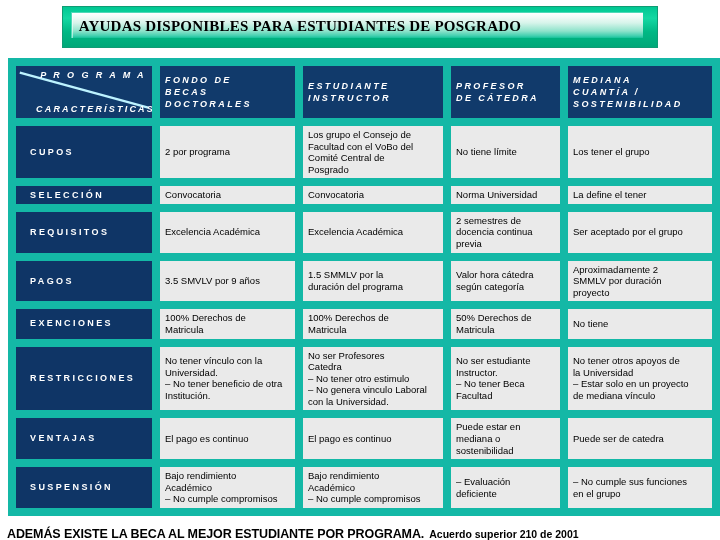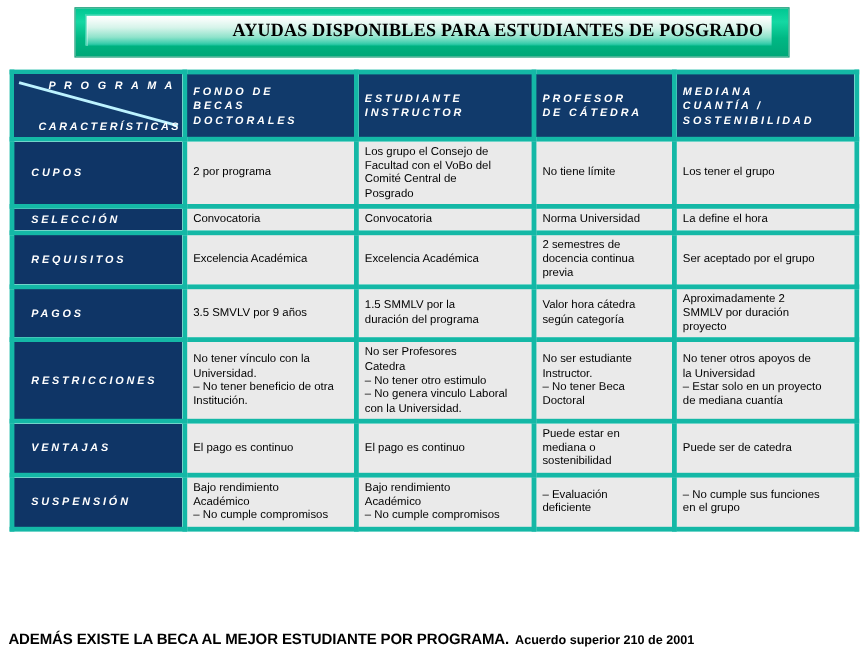--- a/index.html
+++ b/index.html
@@ -35,21 +35,21 @@
     right: 14px;
     bottom: 9px;
     background: linear-gradient(to bottom,
                 #ffffff 0%, #f2fbf8 16%, #d6f4ea 40%,
                 #8fe3cb 72%, #3fcfae 92%, #16c098 100%);
     border-top: 1px solid #4fd9b8;
     border-left: 1px solid #4fd9b8;
     box-shadow: 1px 1px 0 0 rgba(255,255,255,0.55) inset;
     display: flex;
     align-items: center;
-    justify-content: flex-end;
+    justify-content: flex-start;
   }
   #banner-title {
     font-family: "Liberation Serif", serif;
     font-weight: bold;
     font-size: 15.5px;
     color: #000000;
     letter-spacing: 0.2px;
     white-space: nowrap;
     transform: scaleX(0.97);
   }
@@ -57,21 +57,21 @@
   
   #matrix {
     position: absolute;
     left: 8px;
     top: 58px;
     width: 704px;
     border-collapse: collapse;
     table-layout: fixed;
   }
   #matrix td {
-    border: 4px solid #14b8a6;
+    border: 8px solid #14b8a6;
     vertical-align: middle;
     padding: 3px 5px;
     font-size: 9.5px;
     line-height: 1.22;
     color: #000000;
     background: #eaeaea;
     overflow: hidden;
   }
 
   
@@ -93,21 +93,20 @@
     line-height: 1.35;
   }
   #matrix td.head.topcol {
     vertical-align: middle;
     letter-spacing: 2.4px;
   }
   #matrix td.rowhead {
     background: #0f3566;
     color: #ffffff;
     font-weight: bold;
-    font-style: italic;
     letter-spacing: 2.4px;
     font-size: 9px;
     padding-left: 14px;
   }
 
   
   #corner {
     position: relative;
     background: #113a6b !important;
     height: 52px;
@@ -232,21 +231,21 @@
         <td class="cell-lines">
           <span>Convocatoria</span>
         </td>
         <td class="cell-lines">
           <span>Convocatoria</span>
         </td>
         <td class="cell-lines">
           <span>Norma Universidad</span>
         </td>
         <td class="cell-lines">
-          <span>La define el hora</span>
+          <span>La define el tener</span>
         </td>
       </tr>
       <tr>
         <td class="rowhead">REQUISITOS</td>
         <td class="cell-lines">
           <span>Excelencia Académica</span>
         </td>
         <td class="cell-lines">
           <span>Excelencia Académica</span>
         </td>
@@ -269,20 +268,38 @@
           <span>duración del programa</span>
         </td>
         <td class="cell-lines">
           <span>Valor hora cátedra</span>
           <span>según categoría</span>
         </td>
         <td class="cell-lines">
           <span>Aproximadamente 2</span>
           <span>SMMLV por duración</span>
           <span>proyecto</span>
+        </td>
+      </tr>
+      <tr>
+        <td class="rowhead">EXENCIONES</td>
+        <td class="cell-lines">
+          <span>100% Derechos de</span>
+          <span>Matricula</span>
+        </td>
+        <td class="cell-lines">
+          <span>100% Derechos de</span>
+          <span>Matricula</span>
+        </td>
+        <td class="cell-lines">
+          <span>50% Derechos de</span>
+          <span>Matricula</span>
+        </td>
+        <td class="cell-lines">
+          <span>No tiene</span>
         </td>
       </tr>
       <tr>
         <td class="rowhead">RESTRICCIONES</td>
         <td class="cell-lines">
           <span>No tener vínculo con la</span>
           <span>Universidad.</span>
           <span class="dash-item">– No tener beneficio de otra</span>
           <span>Institución.</span>
         </td>
@@ -290,27 +307,27 @@
           <span>No ser Profesores</span>
           <span>Catedra</span>
           <span class="dash-item">– No tener otro estimulo</span>
           <span class="dash-item">– No genera vinculo Laboral</span>
           <span>con la Universidad.</span>
         </td>
         <td class="cell-lines">
           <span>No ser estudiante</span>
           <span>Instructor.</span>
           <span class="dash-item">– No tener Beca</span>
-          <span>Doctoral</span>
+          <span>Facultad</span>
         </td>
         <td class="cell-lines">
           <span>No tener otros apoyos de</span>
           <span>la Universidad</span>
           <span class="dash-item">– Estar solo en un proyecto</span>
-          <span>de mediana cuantía</span>
+          <span>de mediana vínculo</span>
         </td>
       </tr>
       <tr>
         <td class="rowhead">VENTAJAS</td>
         <td class="cell-lines">
           <span>El pago es continuo</span>
         </td>
         <td class="cell-lines">
           <span>El pago es continuo</span>
         </td>

